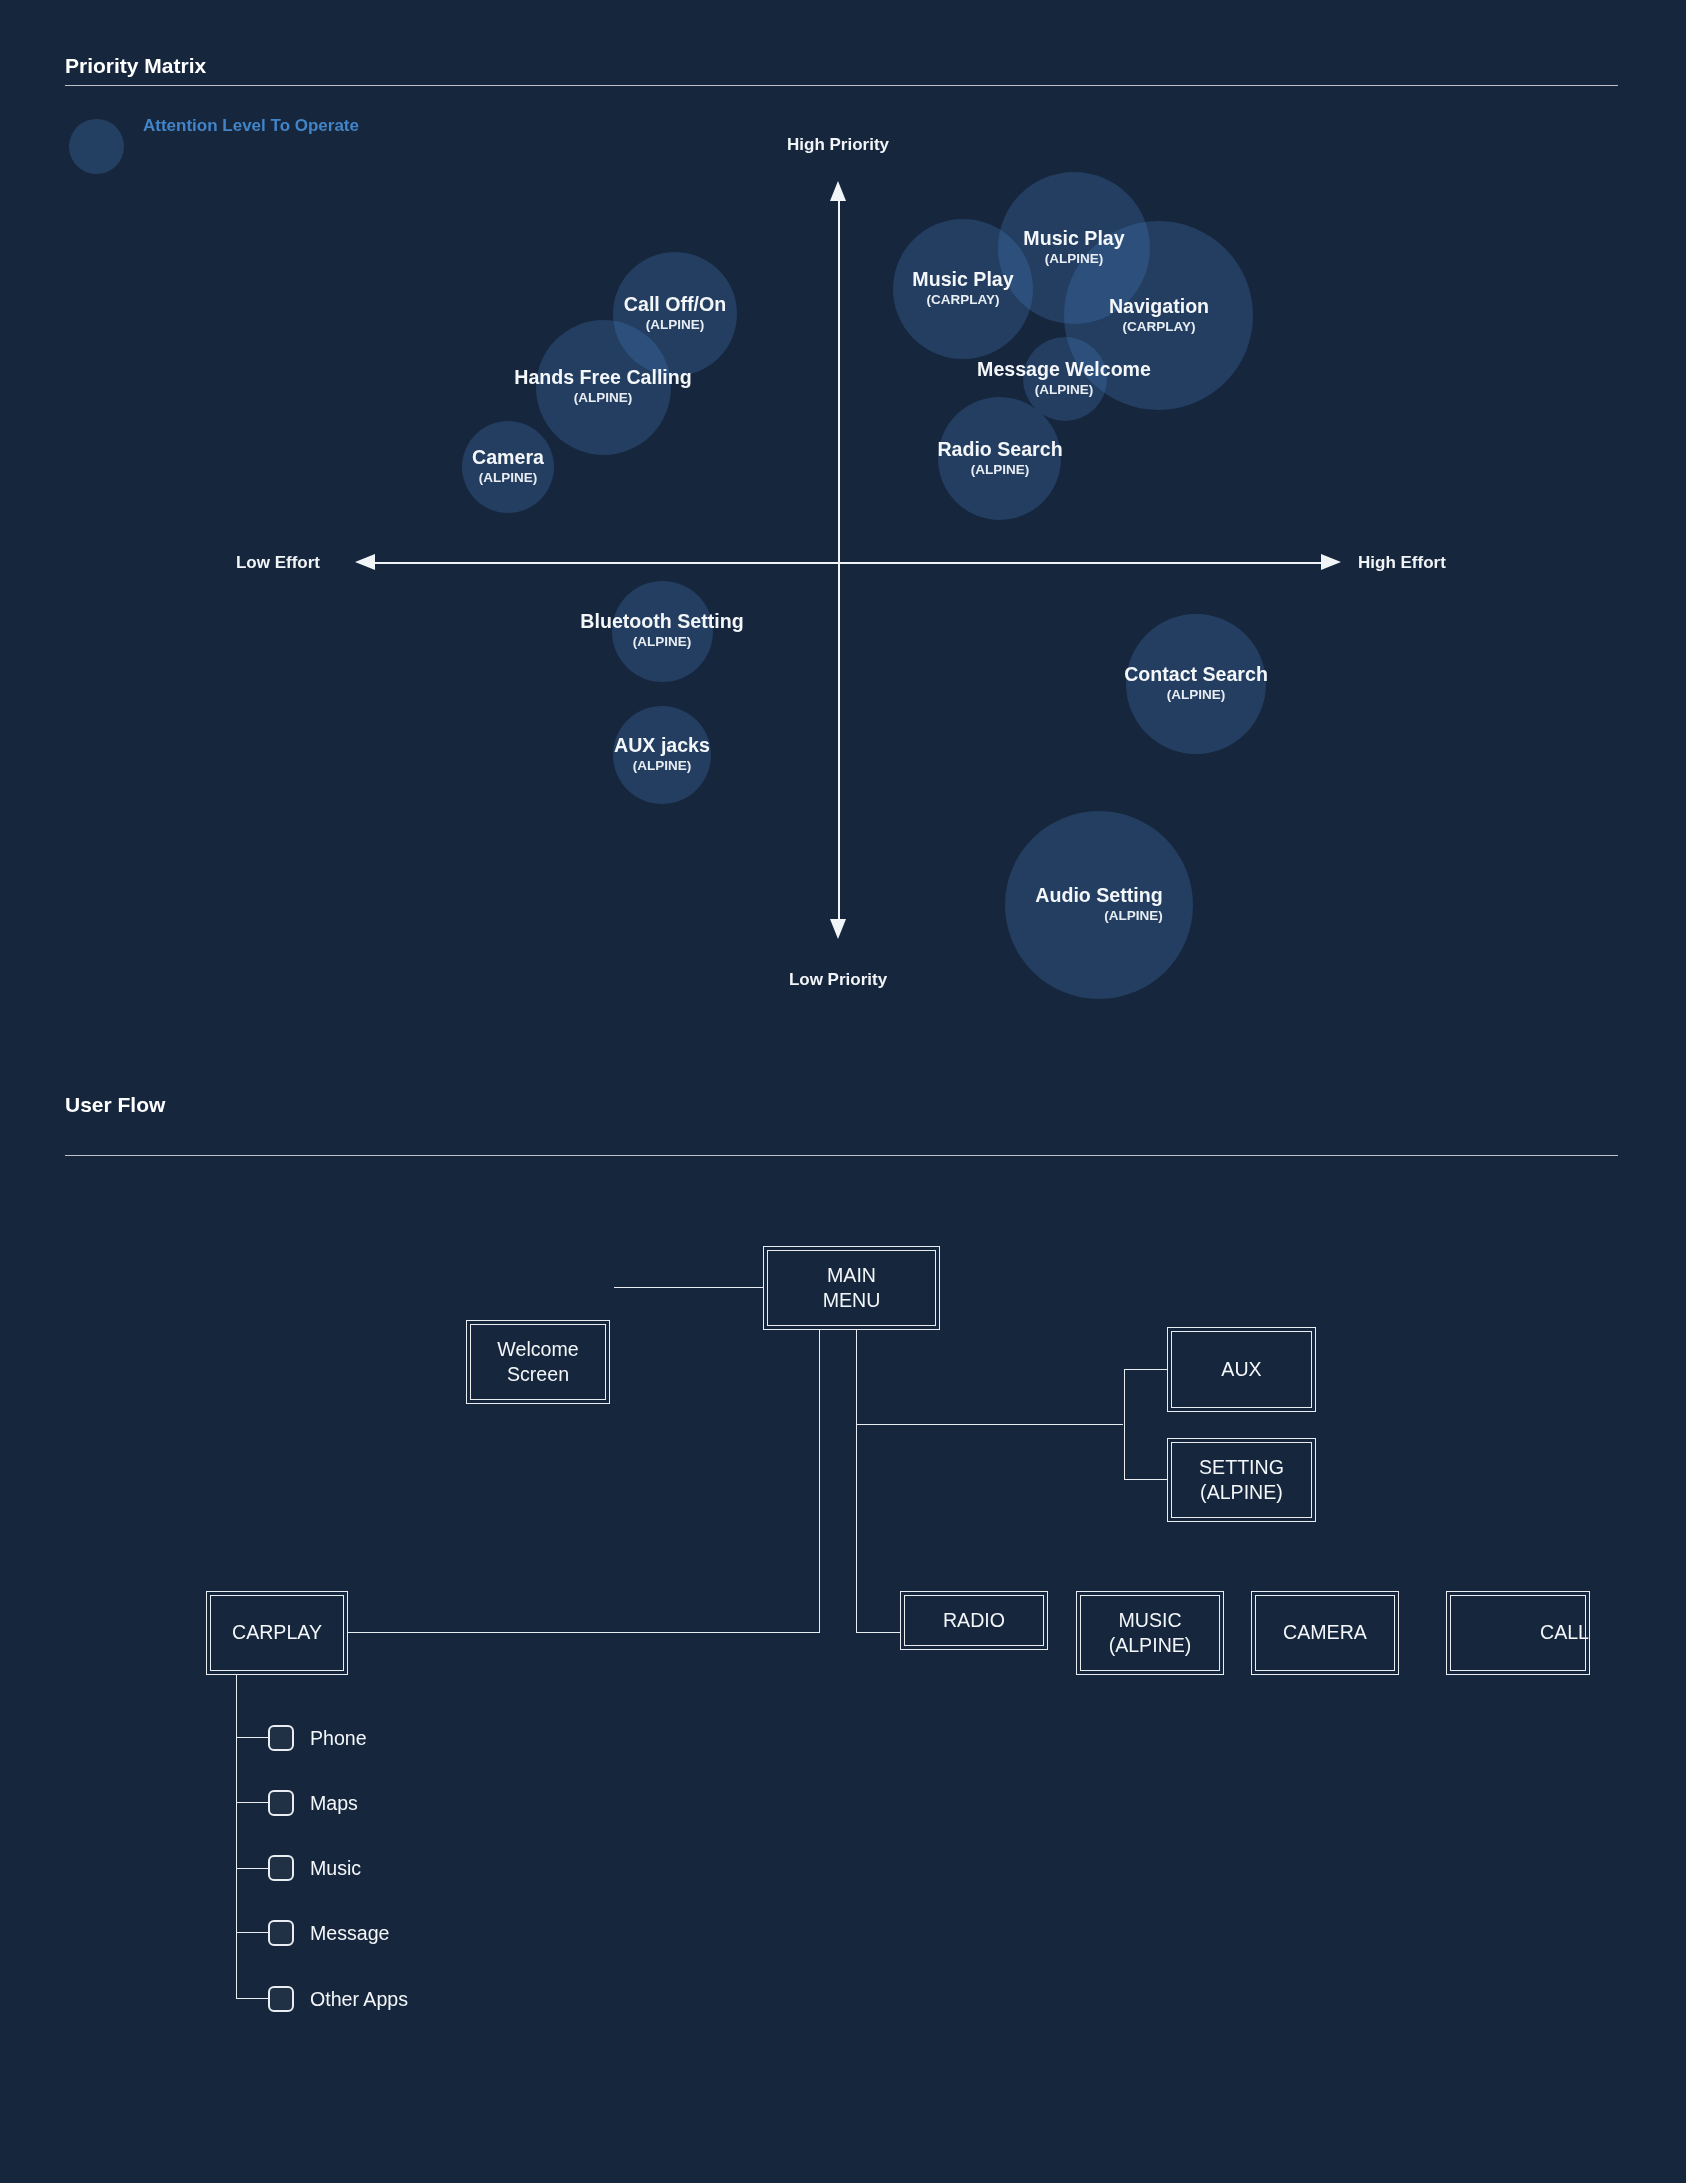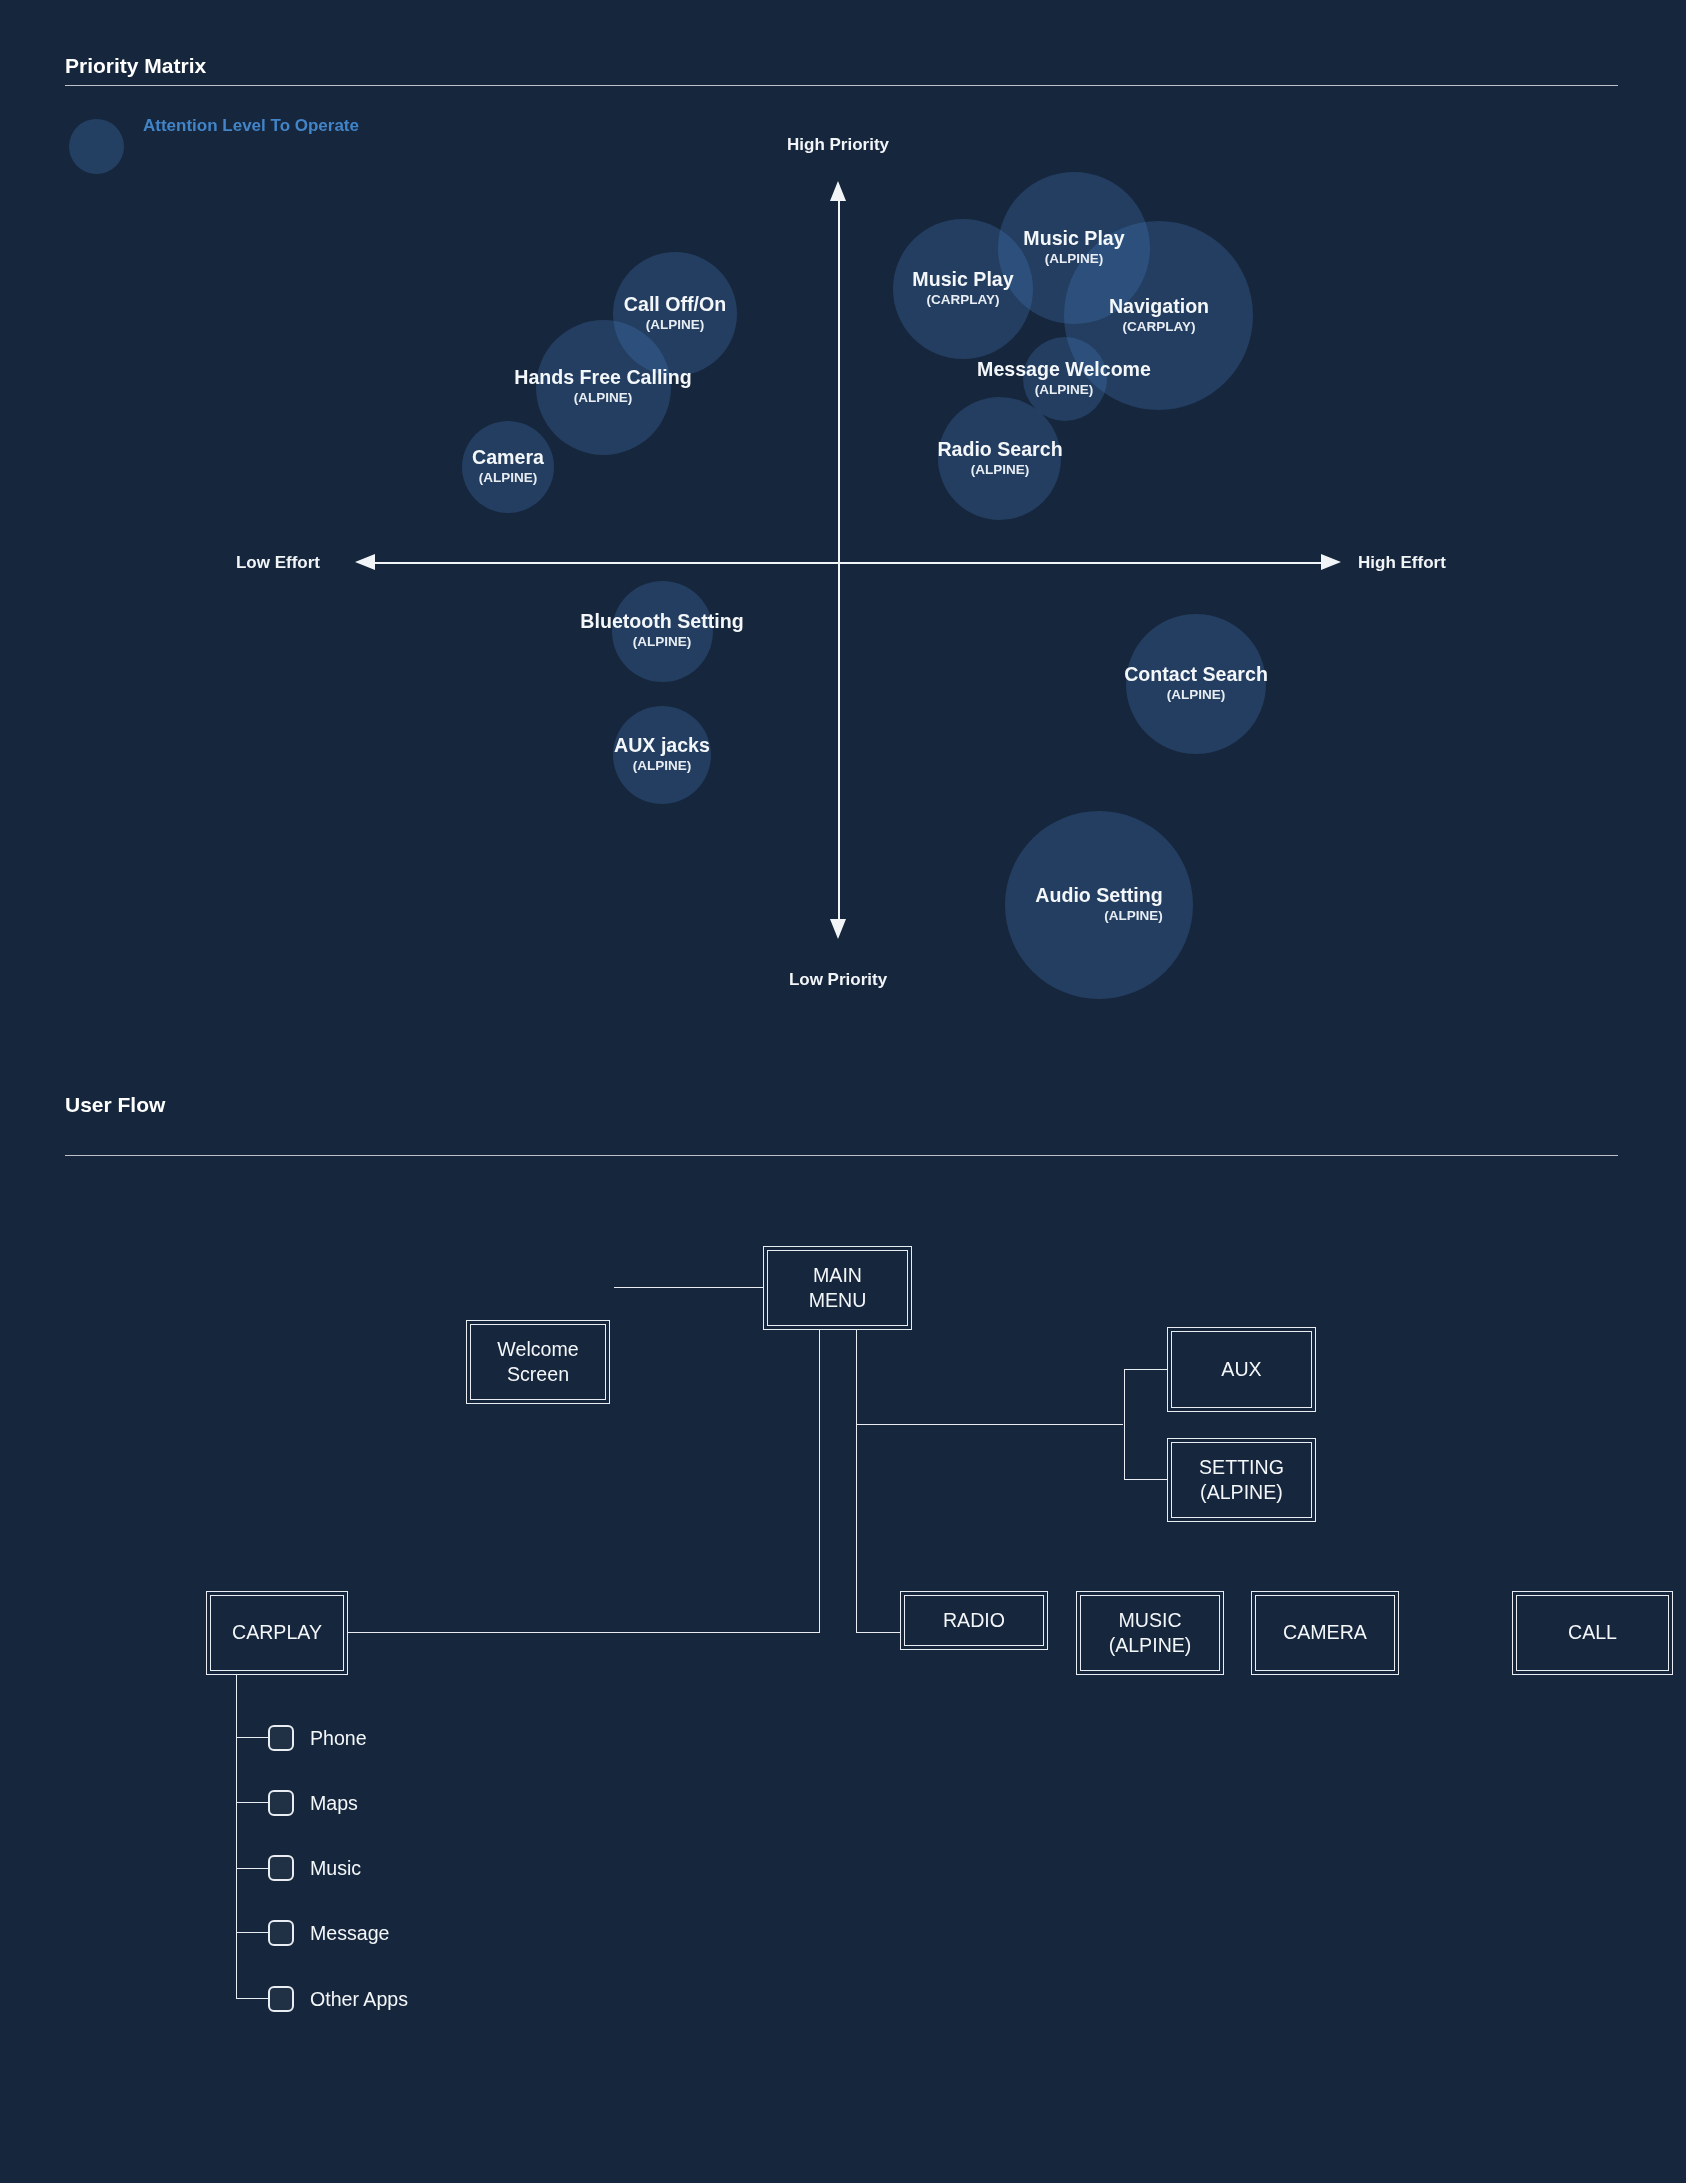--- a/index.html
+++ b/index.html
@@ -141,21 +141,21 @@
   <div class="flow-line" style="left:857px; top:1424px; width:266px; height:1.3px;"></div>
   <div class="flow-line" style="left:1124px; top:1369px; width:1.3px; height:111px;"></div>
   <div class="flow-line" style="left:1124px; top:1369px; width:43px; height:1.3px;"></div>
   <div class="flow-line" style="left:1124px; top:1479px; width:43px; height:1.3px;"></div>
   <div class="flow-line" style="left:236px;  top:1675px; width:1.3px; height:324px;"></div>
 
   <div class="flow-box" style="left:466px; top:1320px; width:144px; height:84px;">
     <span class="label">Welcome
 Screen</span>
   </div>
-  <div class="flow-box" style="left:763px; top:1246px; width:149px; height:84px;">
+  <div class="flow-box" style="left:763px; top:1246px; width:177px; height:84px;">
     <span class="label">MAIN
 MENU</span>
   </div>
   <div class="flow-box" style="left:1167px; top:1327px; width:149px; height:85px;">
     <span class="label">AUX</span>
   </div>
   <div class="flow-box" style="left:1167px; top:1438px; width:149px; height:84px;">
     <span class="label">SETTING
 (ALPINE)</span>
   </div>
@@ -165,21 +165,21 @@
   <div class="flow-box" style="left:900px; top:1591px; width:148px; height:59px;">
     <span class="label">RADIO</span>
   </div>
   <div class="flow-box" style="left:1076px; top:1591px; width:148px; height:84px;">
     <span class="label">MUSIC
 (ALPINE)</span>
   </div>
   <div class="flow-box" style="left:1251px; top:1591px; width:148px; height:84px;">
     <span class="label">CAMERA</span>
   </div>
-  <div class="flow-box" style="left:1512px; top:1591px; width:161px; height:84px;">
+  <div class="flow-box" style="left:1446px; top:1591px; width:144px; height:84px;justify-content:flex-end;">
     <span class="label">CALL</span>
   </div>
 
   <div id="carplay-subtree">
       <div class="flow-line" style="left: 237px; top: 1737px; width: 32px; height: 1.3px;"></div>
       <div class="cp-icon" style="left: 268px; top: 1725px;"></div>
       <div class="cp-label" style="left: 310px; top: 1725px;">Phone</div>
       <div class="flow-line" style="left: 237px; top: 1802px; width: 32px; height: 1.3px;"></div>
       <div class="cp-icon" style="left: 268px; top: 1790px;"></div>
       <div class="cp-label" style="left: 310px; top: 1790px;">Maps</div>

